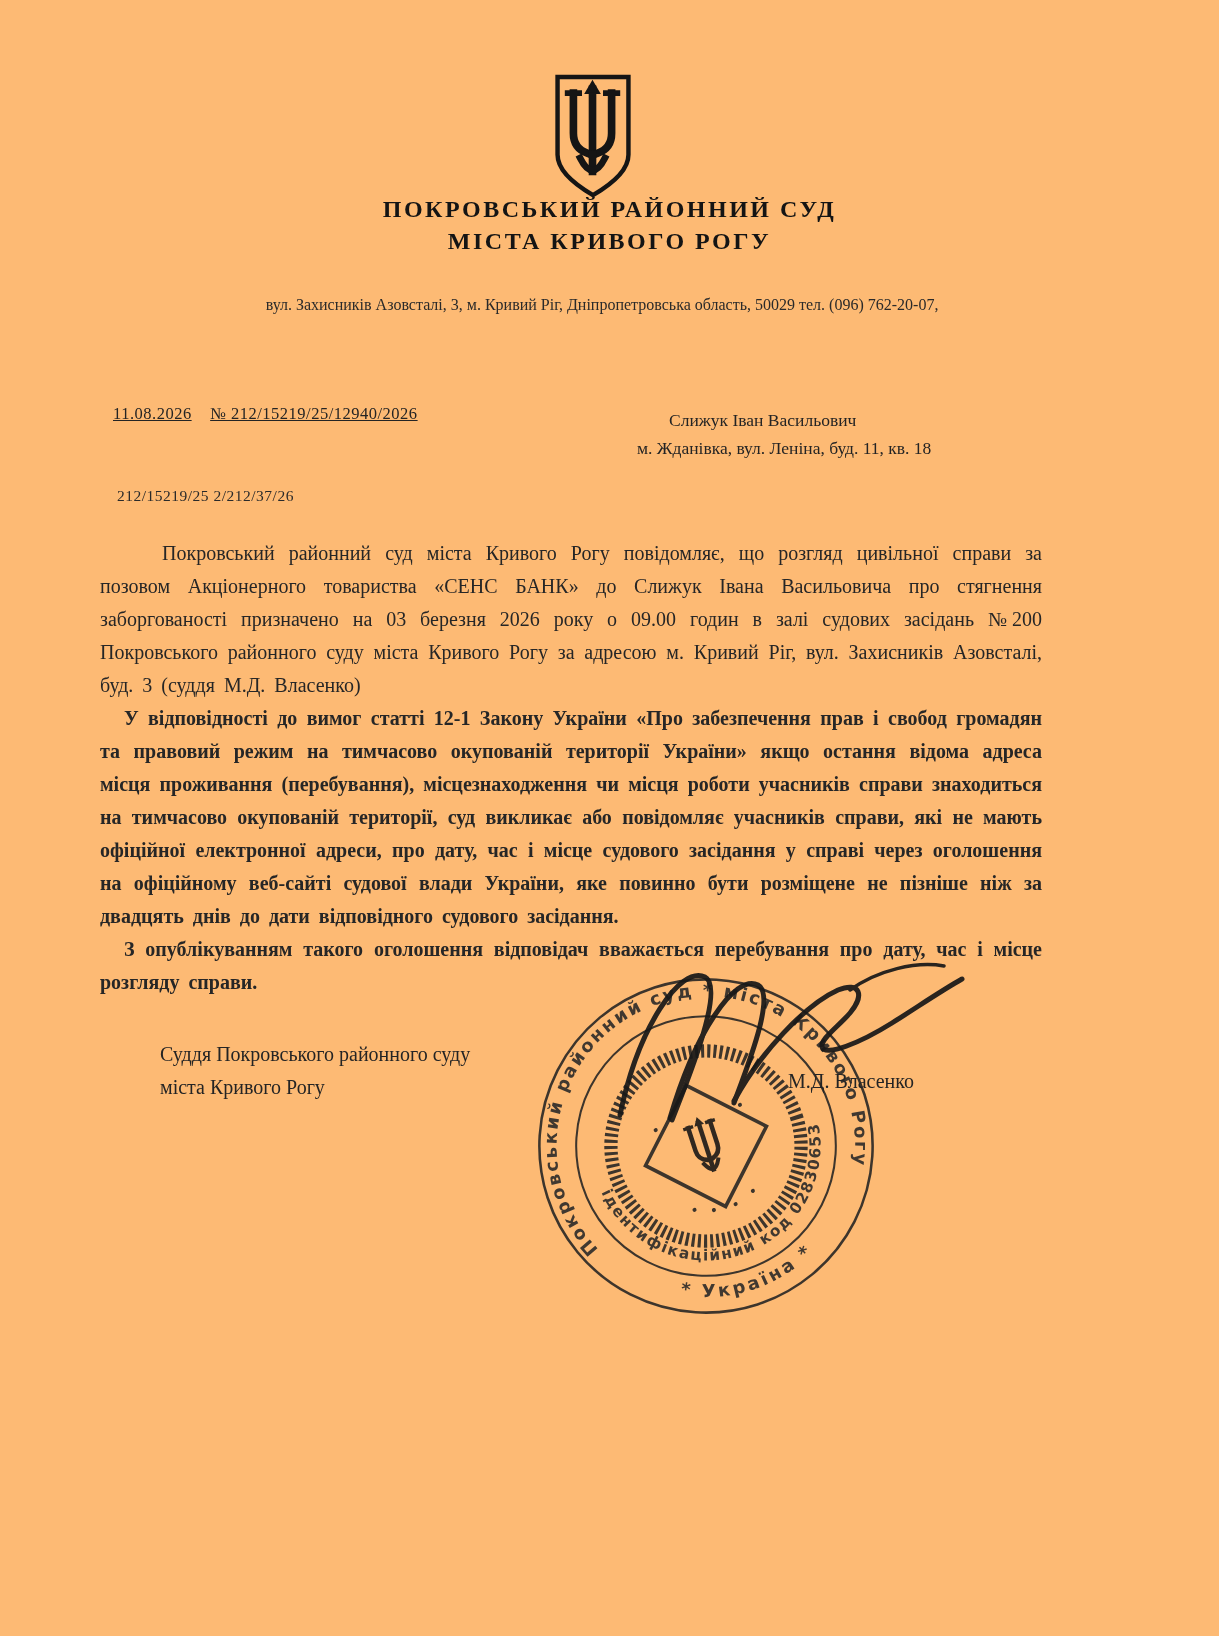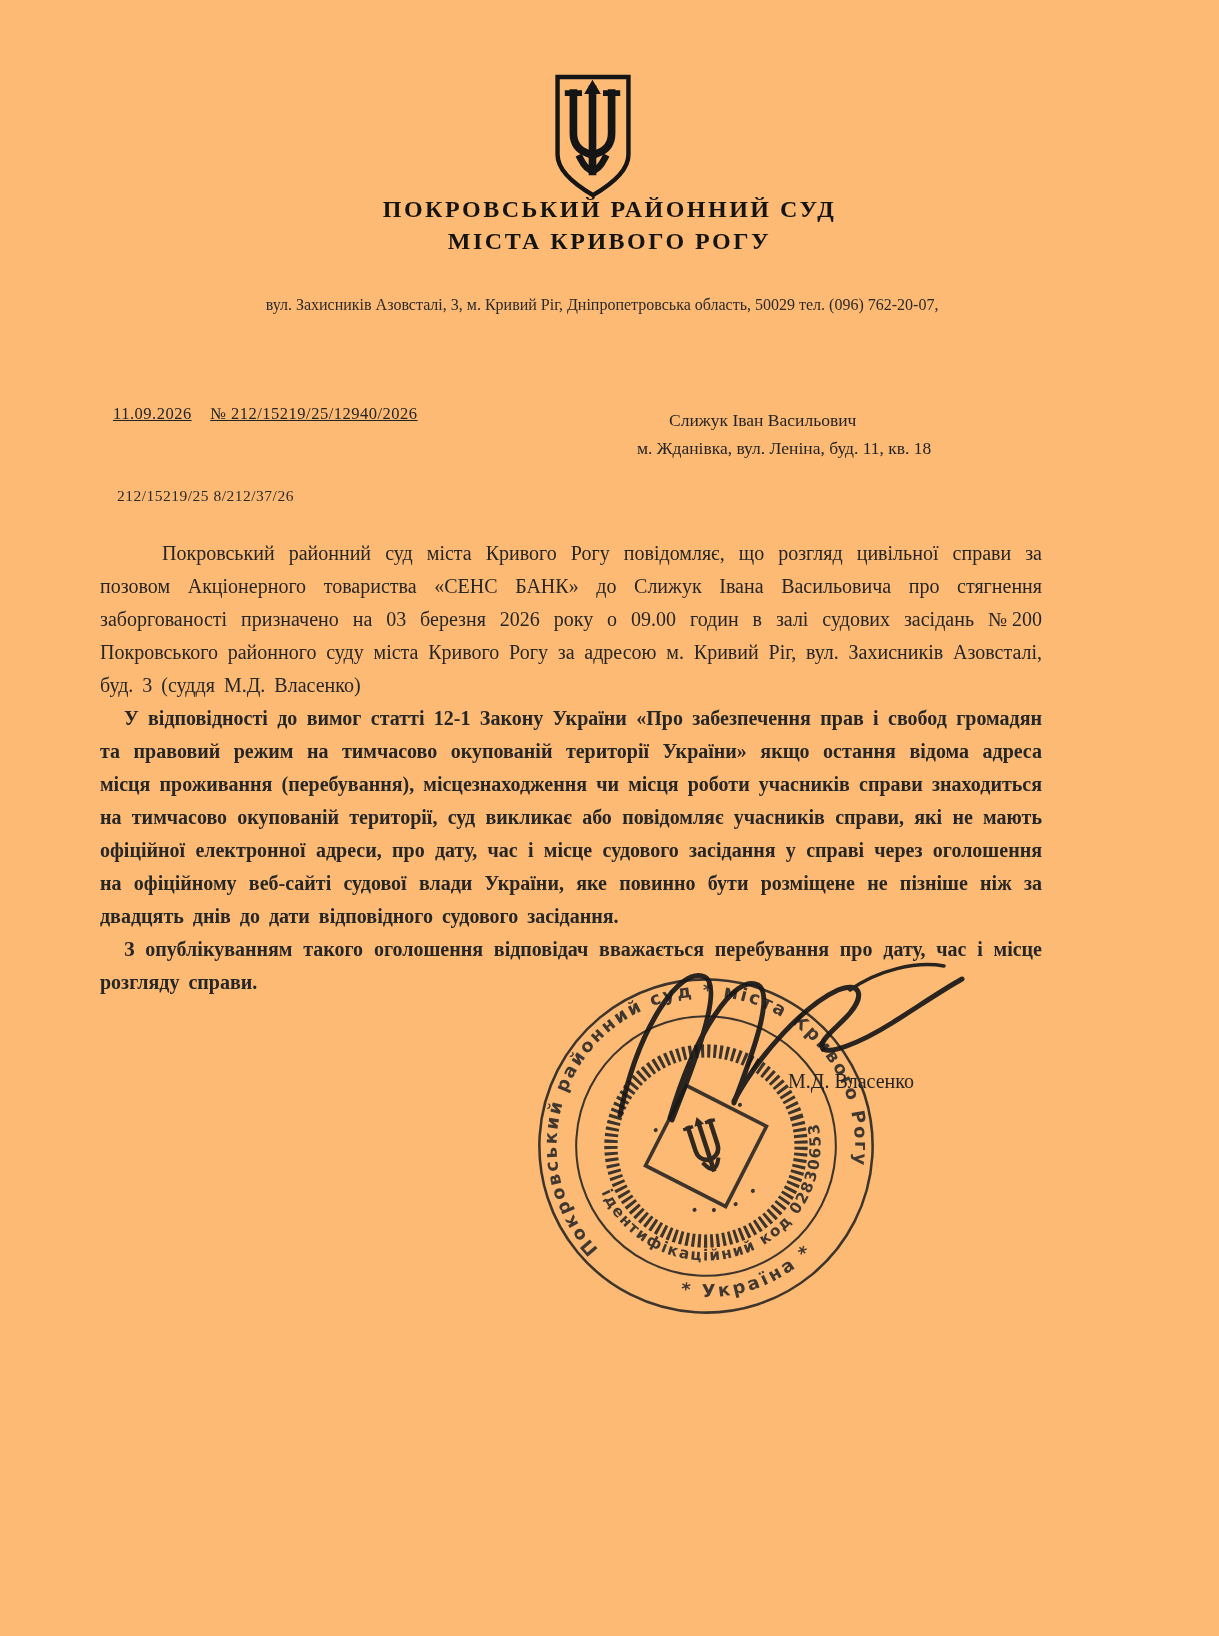--- a/index.html
+++ b/index.html
@@ -60,38 +60,42 @@
   </svg>
 
   <div class="title title1">ПОКРОВСЬКИЙ РАЙОННИЙ СУД</div>
   <div class="title title2">МІСТА КРИВОГО РОГУ</div>
 
   <div class="addr">
     <div>вул. Захисників Азовсталі, 3, м. Кривий Ріг, Дніпропетровська область, 50029 тел. (096) 762-20-07,</div>
   </div>
 
   <div class="dateline">
-    <span class="u">11.09.2026</span>
+    <span class="u">11.08.2026</span>
     <span>&nbsp;&nbsp;</span>
     <span class="u">№ 212/15219/25/12940/2026</span>
   </div>
 
   <div class="recipient">
     <div class="rname">Слижук Іван Васильович</div>
     <div class="raddr2">м. Жданівка, вул. Леніна, буд. 11, кв. 18</div>
   </div>
 
-  <div class="caseline">212/15219/25  8/212/37/26</div>
+  <div class="caseline">212/15219/25  2/212/37/26</div>
 
   <div class="bodytext">
     <p class="p-first">Покровський районний суд міста Кривого Рогу  повідомляє, що розгляд цивільної справи за позовом Акціонерного товариства «СЕНС БАНК» до Слижук Івана Васильовича  про стягнення заборгованості  призначено на 03 березня  2026 року о 09.00 годин в залі судових засідань №200  Покровського  районного суду міста Кривого Рогу за адресою м. Кривий Ріг, вул. Захисників Азовсталі,  буд. 3 (суддя М.Д. Власенко)</p>
     <p class="p-next">У відповідності до вимог статті 12-1 Закону України «Про забезпечення прав і свобод громадян та правовий режим на тимчасово окупованій території України» якщо остання відома адреса місця проживання (перебування), місцезнаходження чи місця роботи учасників справи знаходиться на тимчасово окупованій території, суд викликає або повідомляє учасників справи, які не мають офіційної електронної адреси, про дату, час і місце судового засідання у справі через оголошення на офіційному веб-сайті судової влади України, яке повинно бути розміщене не пізніше ніж за двадцять днів до дати відповідного судового засідання.</p>
     <p class="p-next">З опублікуванням такого оголошення відповідач вважається перебування про дату, час і місце розгляду справи.</p>
   </div>
 
+  <div class="sigblock">
+    <div>Суддя   Покровського районного суду</div>
+    <div>міста Кривого Рогу</div>
+  </div>
   <div class="judgename">М.Д. Власенко</div>
 
   <svg class="stamp" viewBox="0 0 360 360">
     <g transform="rotate(-18 180 180)">
       <defs>
         <path id="ringTop" d="M 77 283 A 146 146 0 1 1 283 283"></path>
         <path id="ringBottom" d="M 60 265 A 146 146 0 0 0 300 265"></path>
         <path id="ringInner" d="M 68 180 A 112 112 0 0 0 292 180"></path>
       </defs>
       <circle cx="180" cy="180" r="163" fill="none" stroke="#232323" stroke-width="2.5"></circle>

